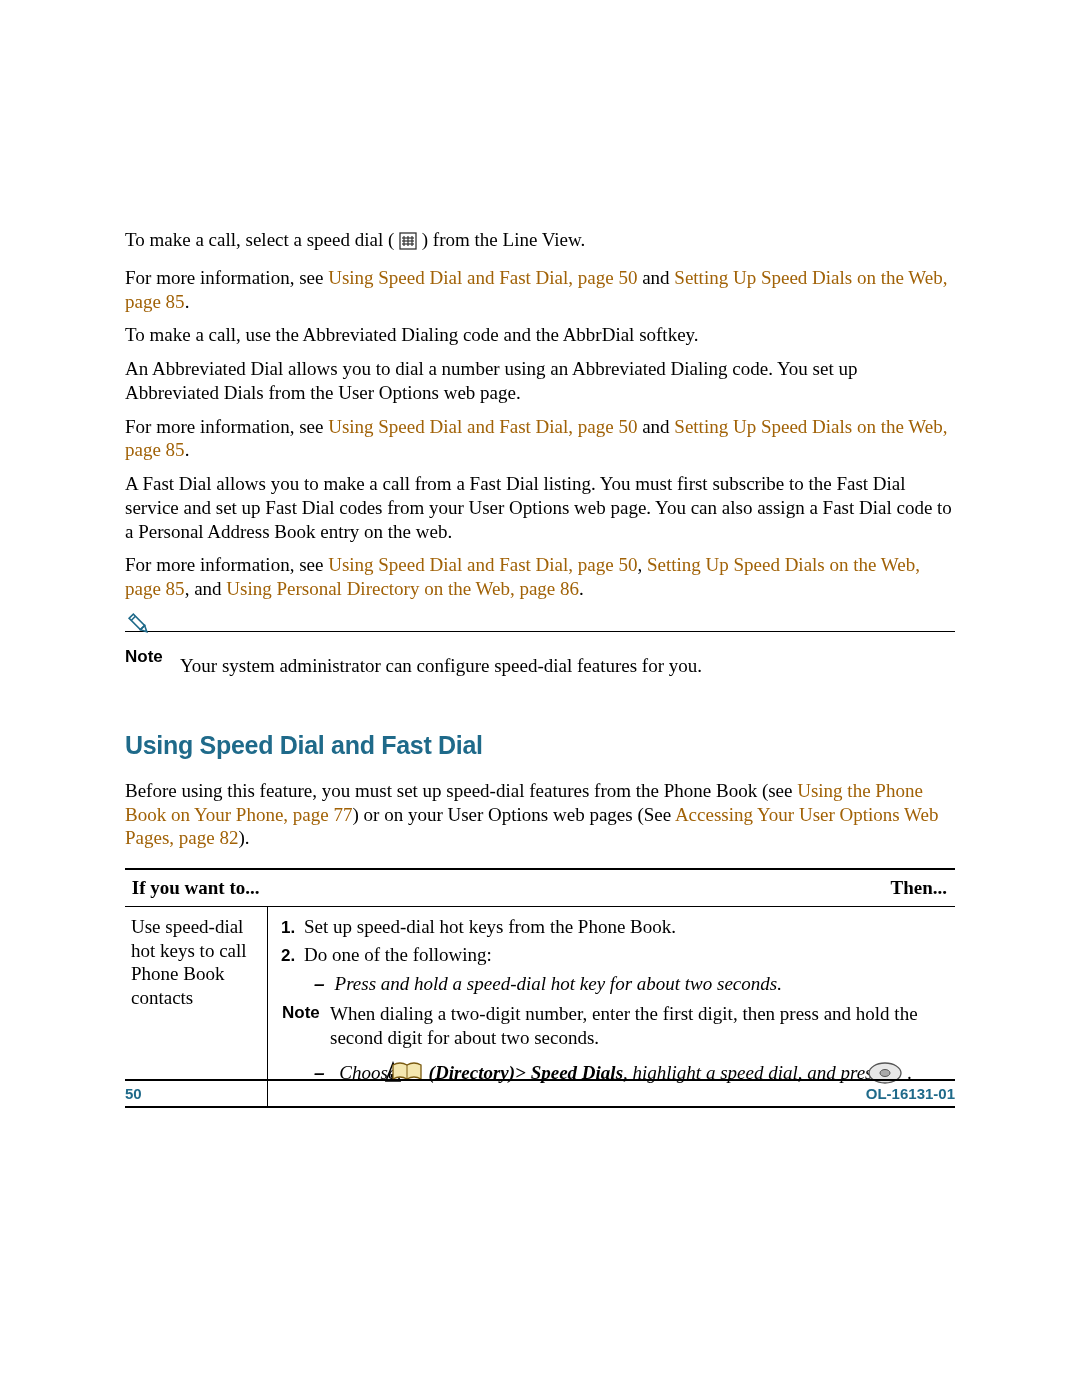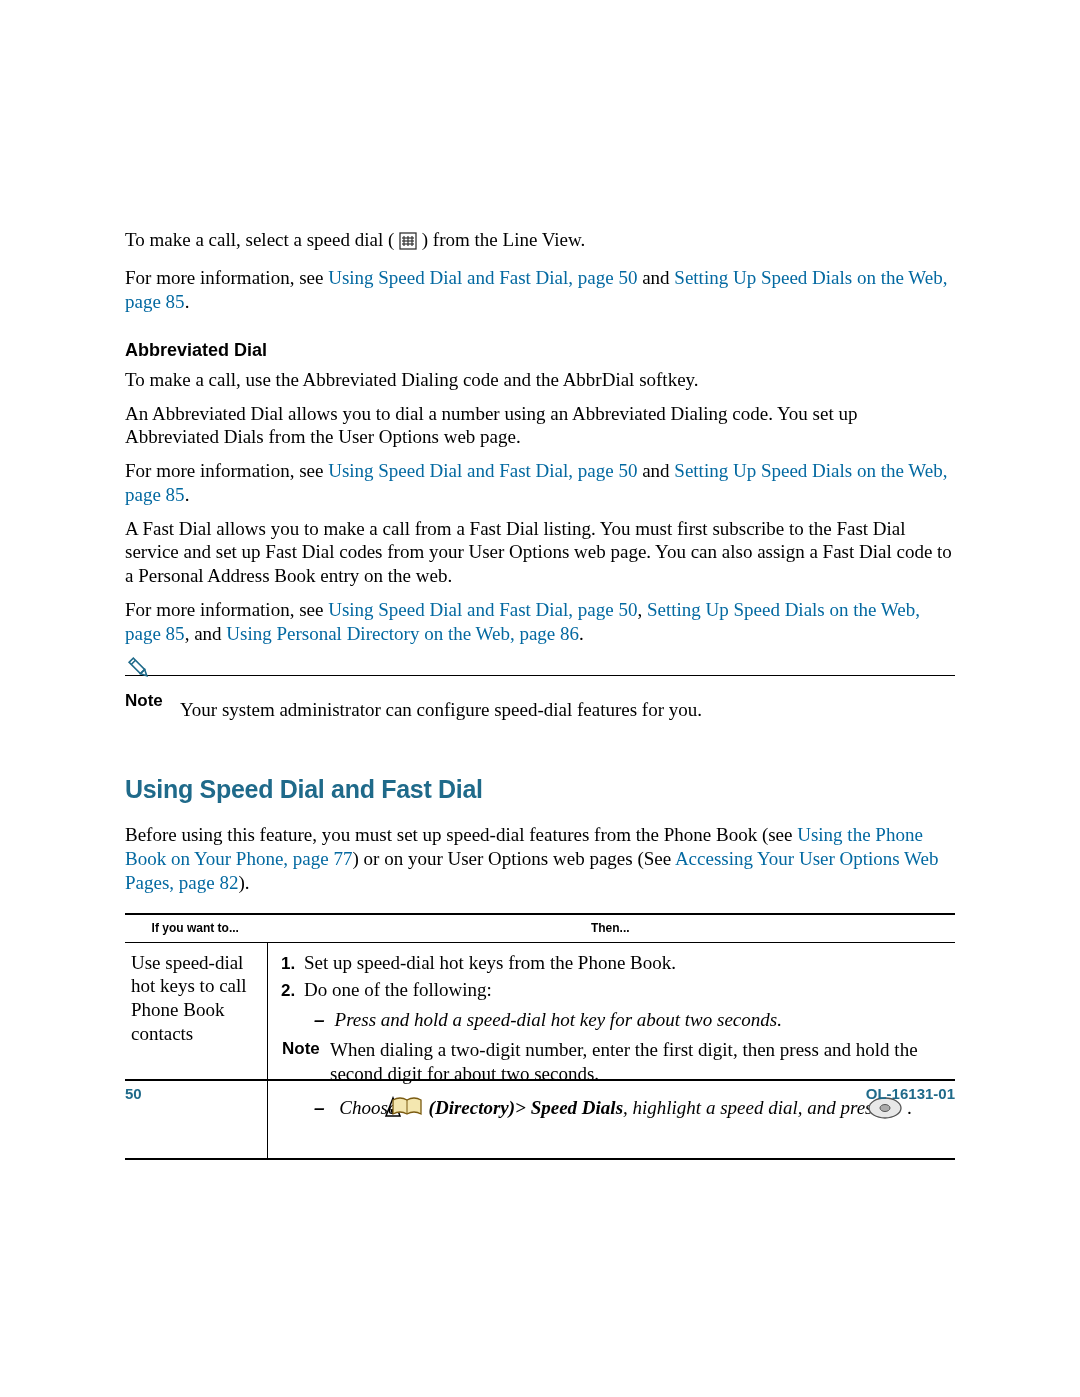--- a/index.html
+++ b/index.html
@@ -15,21 +15,21 @@
   .page {
     position: absolute;
     left: 125px;
     top: 208px;
     width: 830px;
     font-size: 19px;
     line-height: 1.25;
     margin-top: 20px;
   }
   .para { margin: 0 0 10px 0; }
-  a.link { color: #0369a1; text-decoration: none; }
+  a.link { color: #a16207; text-decoration: none; }
   .section-sub {
     font-family: Arial, Helvetica, sans-serif;
     font-weight: bold;
     font-size: 18px;
     color: #000;
     margin: 26px 0 6px 0;
   }
   .section-title {
     font-family: Arial, Helvetica, sans-serif;
     font-weight: bold;
@@ -68,32 +68,32 @@
   }
 
   
   table.steps {
     border-collapse: collapse;
     width: 100%;
     margin-top: 18px;
     font-size: 19px;
   }
   table.steps th {
-    font-family: Liberation Sans, sans-serif;
-    font-size: 12px;
-    font-weight: bold;
-    text-align: center;
+    font-family: Liberation Serif, serif;
+    font-size: 19px;
+    font-weight: bold;
+    text-align: right;
     border-top: 2px solid #000;
     border-bottom: 1px solid #000;
     padding: 6px 8px 6px 6px;
   }
   table.steps td {
     vertical-align: top;
     border-bottom: 2px solid #000;
-    padding: 8px 6px 28px 6px;
+    padding: 8px 6px 12px 6px;
   }
   table.steps td.col1 {
     width: 130px;
     border-right: 1px solid #000;
   }
   ol.numlist { margin: 0 0 6px 0; padding-left: 26px; }
   ol.numlist li { padding-left: 4px; margin-bottom: 4px; }
   ol.numlist li::marker { font-weight: bold; font-family: Arial, Helvetica, sans-serif; font-size: 17px; }
   .dash-item { margin: 4px 0 4px 40px; text-indent: -18px; padding-left: 18px; font-style: italic; }
   .dash-item::before { content: "–"; font-weight: bold; font-family: Arial, Helvetica, sans-serif; margin-right: 10px; }
@@ -142,21 +142,20 @@
           <line x1="3" y1="6" x2="15" y2="6" stroke="#333" stroke-width="1.2"></line>
           <line x1="3" y1="9" x2="15" y2="9" stroke="#333" stroke-width="1.2"></line>
           <line x1="3" y1="12" x2="15" y2="12" stroke="#333" stroke-width="1.2"></line>
         </svg></span><span> ) from the Line View.</span>
   </p>
 
   <p class="para">
     <span>For more information, see </span><a class="link" href="#">Using Speed Dial and Fast Dial, page 50</a><span> and </span><a class="link" href="#">Setting Up Speed Dials on the Web, page 85</a><span>.</span>
   </p>
 
-  <div class="section-sub">Abbreviated Dial</div>
   <p class="para">To make a call, use the Abbreviated Dialing code and the AbbrDial softkey.</p>
   <p class="para">An Abbreviated Dial allows you to dial a number using an Abbreviated Dialing code. You set up Abbreviated Dials from the User Options web page.</p>
   <p class="para">
     <span>For more information, see </span><a class="link" href="#">Using Speed Dial and Fast Dial, page 50</a><span> and </span><a class="link" href="#">Setting Up Speed Dials on the Web, page 85</a><span>.</span>
   </p>
 
   <p class="para">A Fast Dial allows you to make a call from a Fast Dial listing. You must first subscribe to the Fast Dial service and set up Fast Dial codes from your User Options web page. You can also assign a Fast Dial code to a Personal Address Book entry on the web.</p>
   <p class="para">
     <span>For more information, see </span><a class="link" href="#">Using Speed Dial and Fast Dial, page 50</a><span>, </span><a class="link" href="#">Setting Up Speed Dials on the Web, page 85</a><span>, and </span><a class="link" href="#">Using Personal Directory on the Web, page 86</a><span>.</span>
   </p>

